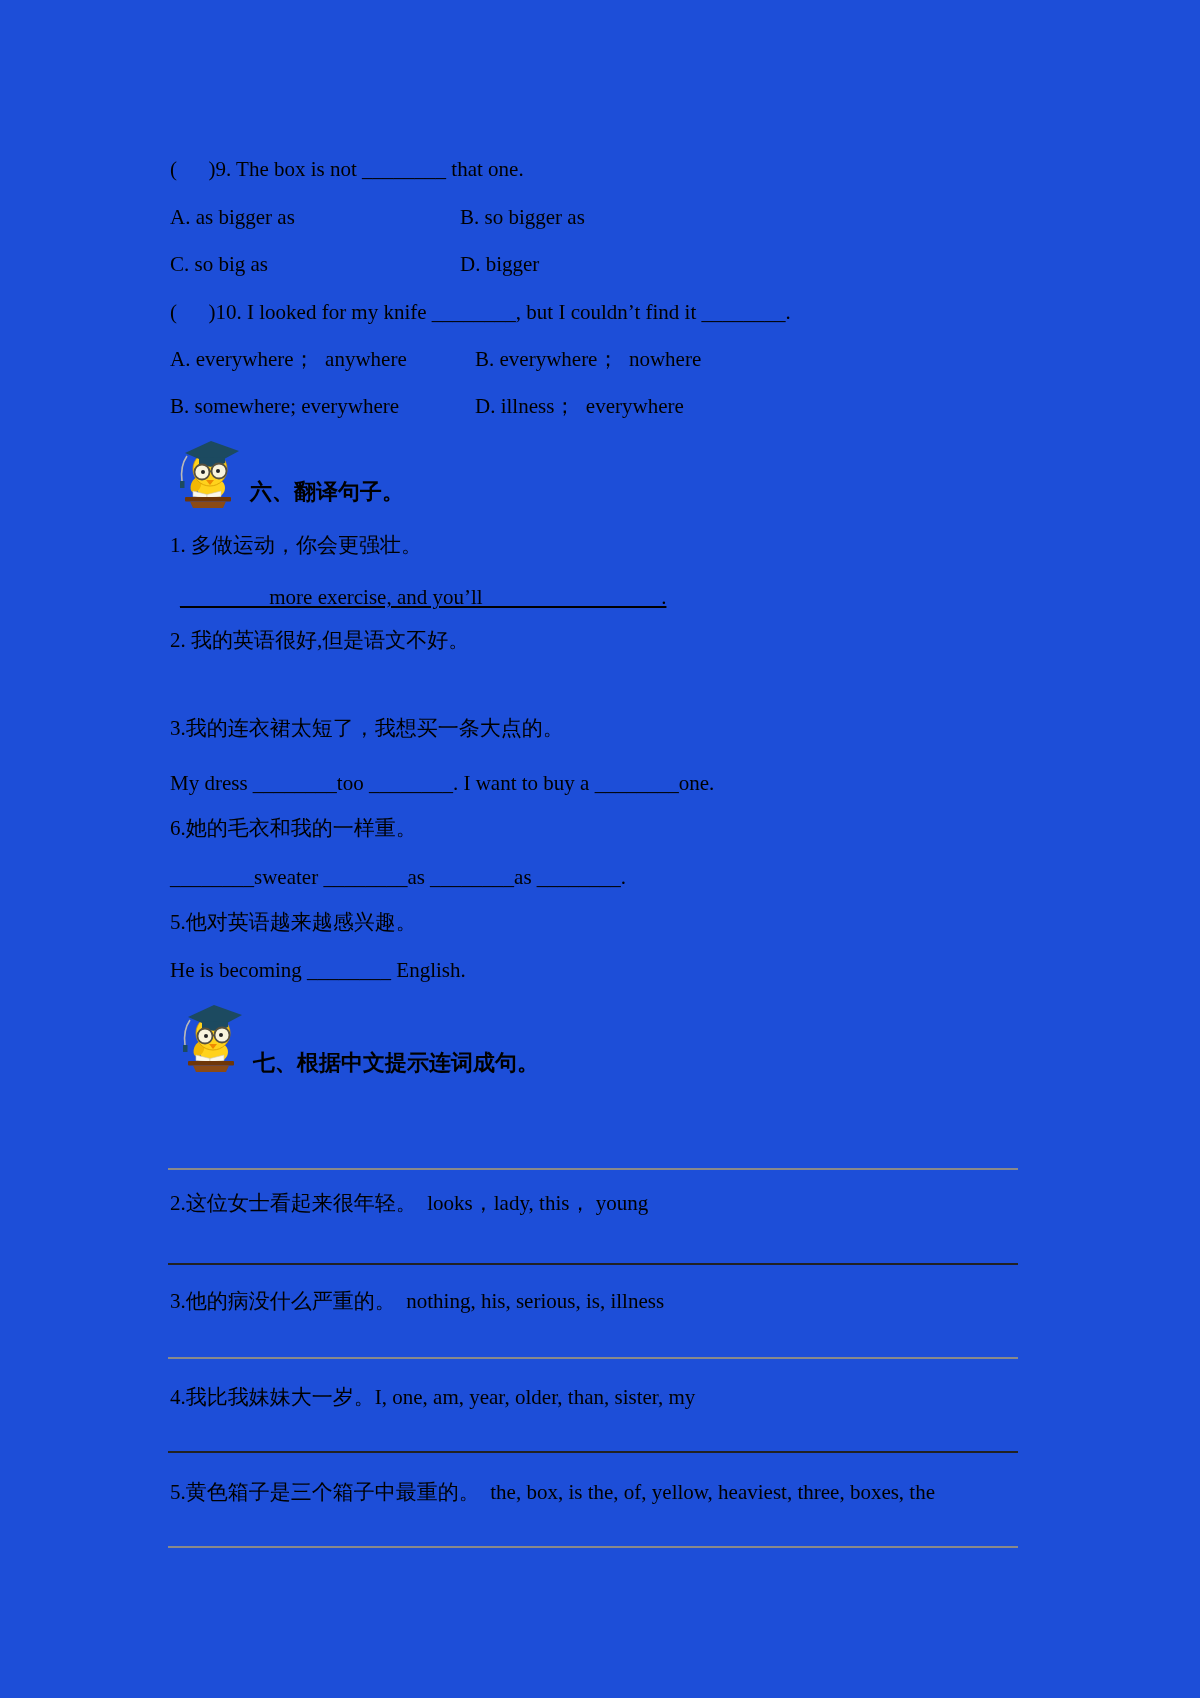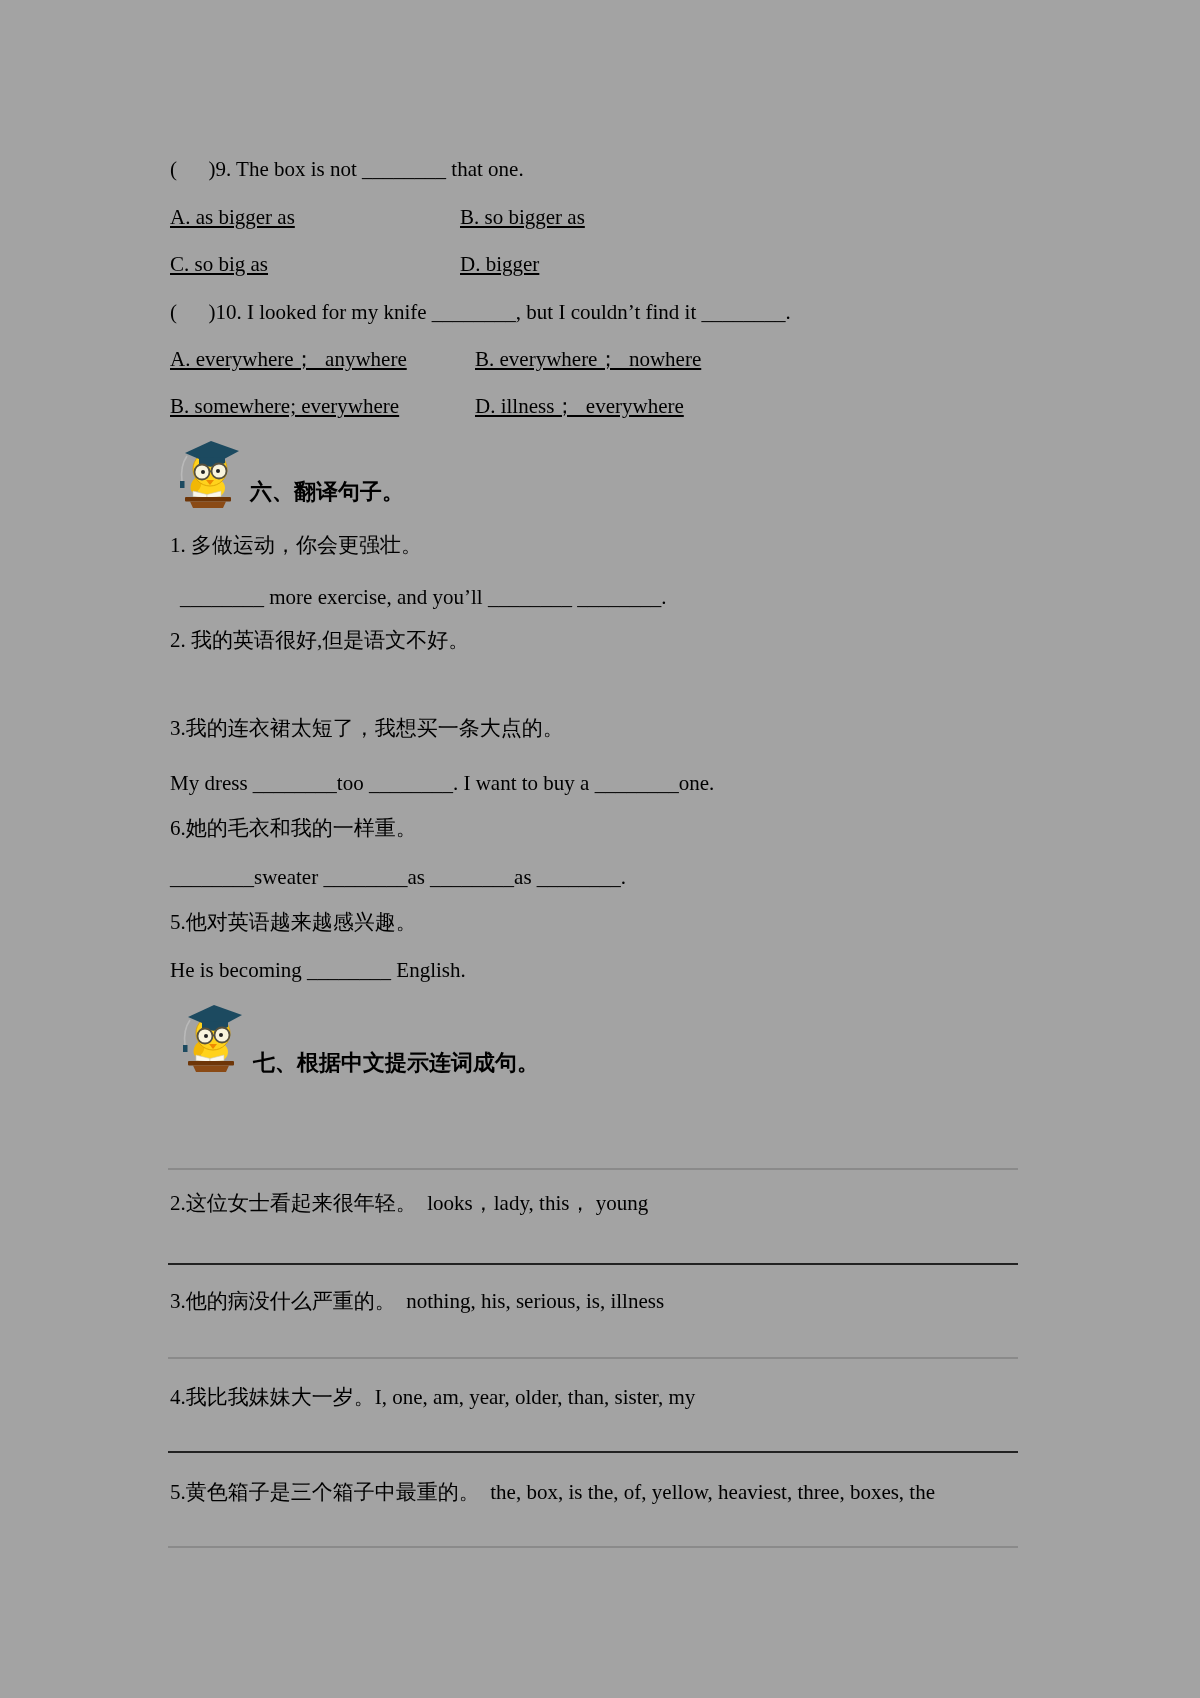--- a/index.html
+++ b/index.html
@@ -1,23 +1,23 @@
 <!DOCTYPE html>
 <html style="--line-gray: #8a8a8a; --line-dark: #222222; --cap: #1c4a60; --body: #ffd21c; --shade: #f2b705; --beak: #ef8a00; --podium: #8a4a15; --podium-dark: #6e3608; --book: #fbf8ec; --glass-rim: #57513d;"><head>
 <meta charset="utf-8">
 <style>
   html,body{margin:0;padding:0;background:#ffffff;}
-  .page{position:relative;width:1200px;height:1698px;background:#a3a3a3;overflow:hidden;
+  .page{position:relative;width:1200px;height:1698px;background:#1d4ed8;overflow:hidden;
         font-family:"Liberation Serif","DejaVu Serif",serif;color:#000;}
   .row{position:absolute;left:170px;font-size:21px;line-height:26px;white-space:pre;}
-  .opts{display:flex;text-decoration:underline;}
+  .opts{display:flex;}
   .c{display:inline-block;}
   .w290{width:290px;}
   .w305{width:305px;}
-  .indent{padding-left:10px;}
+  .indent{padding-left:10px;text-decoration:underline;}
   .heading{position:absolute;font-family:"Liberation Sans","DejaVu Sans",sans-serif;
            font-weight:bold;font-size:22px;line-height:28px;white-space:pre;text-align:right;}
   .answer-line{position:absolute;left:168px;width:850px;height:12px;}
   .line-gray{border-bottom:2px solid var(--line-gray,#8a8a8a);}
   .line-dark{border-bottom:2px solid var(--line-dark,#222222);}
   .icon{position:absolute;width:72px;height:73px;}
   .cap{fill:var(--cap,#1c4a60);}
   .cbody{fill:var(--body,#ffd21c);}
   .shade{fill:var(--shade,#f2b705);}
   .beak{fill:var(--beak,#ef8a00);}

